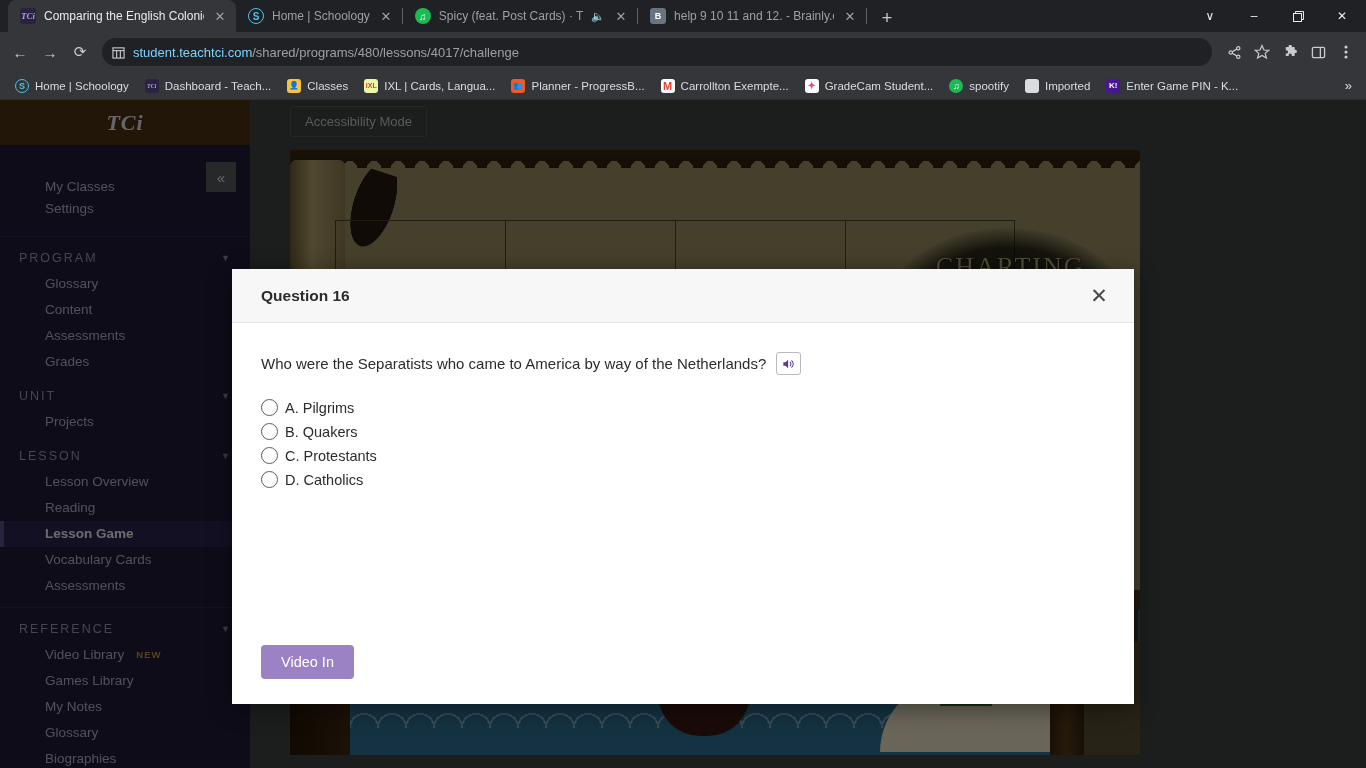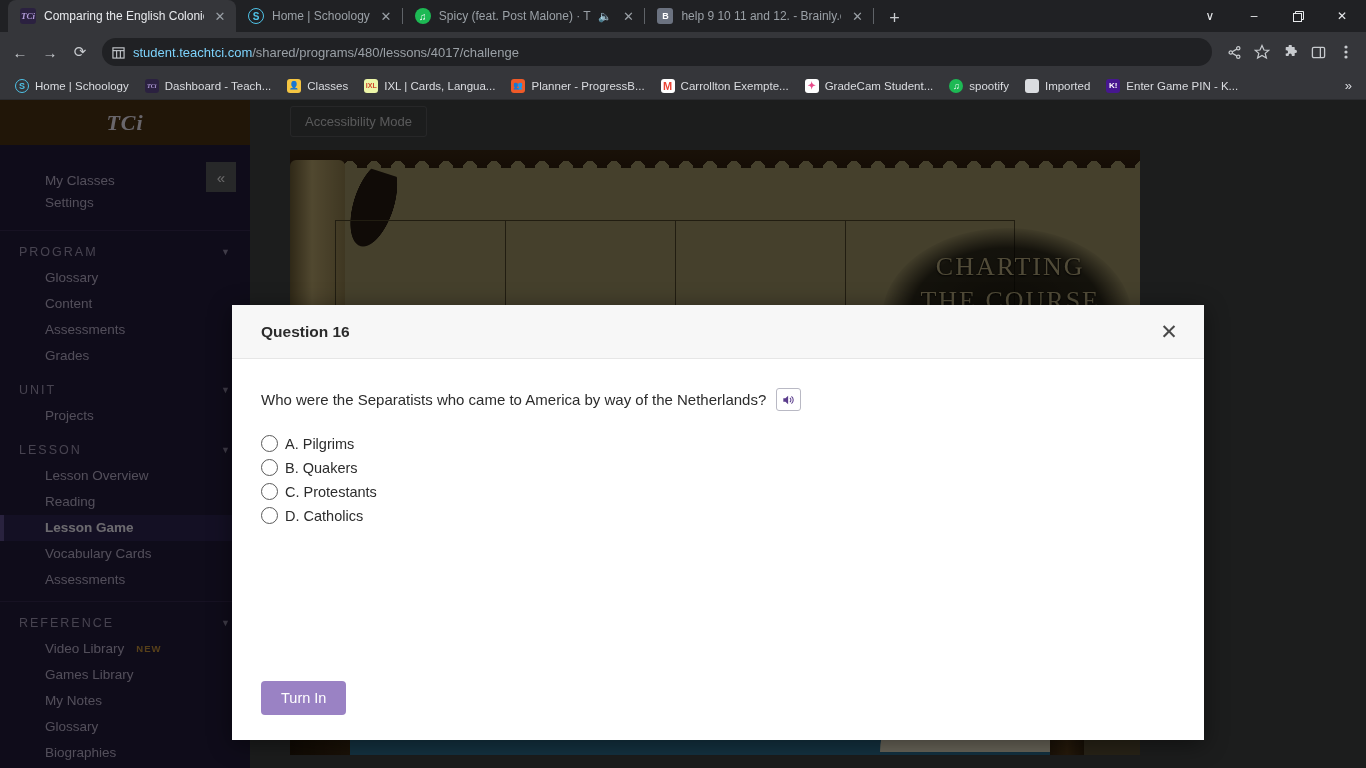--- a/index.html
+++ b/index.html
@@ -103,21 +103,21 @@
   }
   .sb-logo-text {
     font-family: "Liberation Serif", serif; font-style: italic; font-weight: bold;
     font-size: 22px; color: #e8e2ee; letter-spacing: 1px;
   }
   .sb-collapse {
     position: absolute; right: 14px; top: 62px; width: 30px; height: 30px;
     background: #58595b; color: #e9e9ea; display: flex; align-items: center;
     justify-content: center; font-size: 15px;
   }
-  .sb-top { padding: 25px 0 8px 45px; }
+  .sb-top { padding: 25px 0 8px 45px; margin-top: 6px; }
   .sb-link { font-size: 13.5px; color: #b6aec8; line-height: 22px; }
   .sb-divider { height: 1px; background: #33294f; margin: 8px 0 0 0; }
   .sb-group-head {
     display: flex; align-items: center; justify-content: space-between;
     padding: 14px 18px 6px 19px;
     font-size: 12.5px; letter-spacing: 2px; color: #9d95b1; font-weight: 400;
   }
   .sb-caret { font-size: 9px; color: #8d85a1; }
   .sb-item {
     padding: 2px 0 2px 45px; font-size: 13.5px; color: #b6aec8; line-height: 22px;
@@ -272,23 +272,23 @@
   }
 
   
   .overlay {
     position: absolute; left: 0; top: 0; width: 1366px; height: 668px;
     background: rgba(0,0,0,.55);
   }
 
   
   .modal {
-    position: absolute; left: 232px; top: 169px; width: 972px; height: 435px;
+    position: absolute; left: 232px; top: 169px; width: 902px; height: 435px;
     background: #ffffff; box-shadow: 0 4px 22px rgba(0,0,0,.45);
-    display: flex; flex-direction: column; margin-top: 36px;
+    display: flex; flex-direction: column;
   }
   .modal-head {
     height: 54px; background: #f7f7f7; border-bottom: 1px solid #e6e6e6;
     display: flex; align-items: center; padding: 0 22px 0 29px;
   }
   .modal-title { font-size: 15.5px; font-weight: bold; color: #2b2b2b; }
   .modal-close {
     margin-left: auto; width: 26px; height: 26px; display: flex;
     align-items: center; justify-content: center; color: #4a4a4a;
     font-size: 21px; font-weight: 300; line-height: 1;
@@ -330,21 +330,21 @@
 
     <div class="tab">
       <span class="tab-fav" style="background:transparent;color:#4fc3e8;border:1.5px solid #4fc3e8;border-radius:50%;font-size:10px;">S</span>
       <span class="tab-title">Home | Schoology</span>
       <span class="tab-close">✕</span>
     </div>
     <div class="tab-sep"></div>
 
     <div class="tab">
       <span class="tab-fav" style="background:#1db954;border-radius:50%;font-size:10px;">♫</span>
-      <span class="tab-title">Spicy (feat. Post Malone) · T</span>
+      <span class="tab-title">Spicy (feat. Post Cards) · T</span>
       <span class="tab-mute">🔈</span>
       <span class="tab-close">✕</span>
     </div>
     <div class="tab-sep"></div>
 
     <div class="tab">
       <span class="tab-fav" style="background:#6b7280;font-size:9px;">B</span>
       <span class="tab-title">help 9 10 11 and 12. - Brainly.co</span>
       <span class="tab-close">✕</span>
     </div>
@@ -606,18 +606,18 @@
           <span class="radio"></span>
           <span class="choice-label">C. Protestants</span>
         </div>
         <div class="choice">
           <span class="radio"></span>
           <span class="choice-label">D. Catholics</span>
         </div>
       </div>
 
       <div class="modal-foot">
-        <button class="turnin">Turn In</button>
+        <button class="turnin">Video In</button>
       </div>
     </div>
 
   </div>
 </div>
 
 </body></html>

